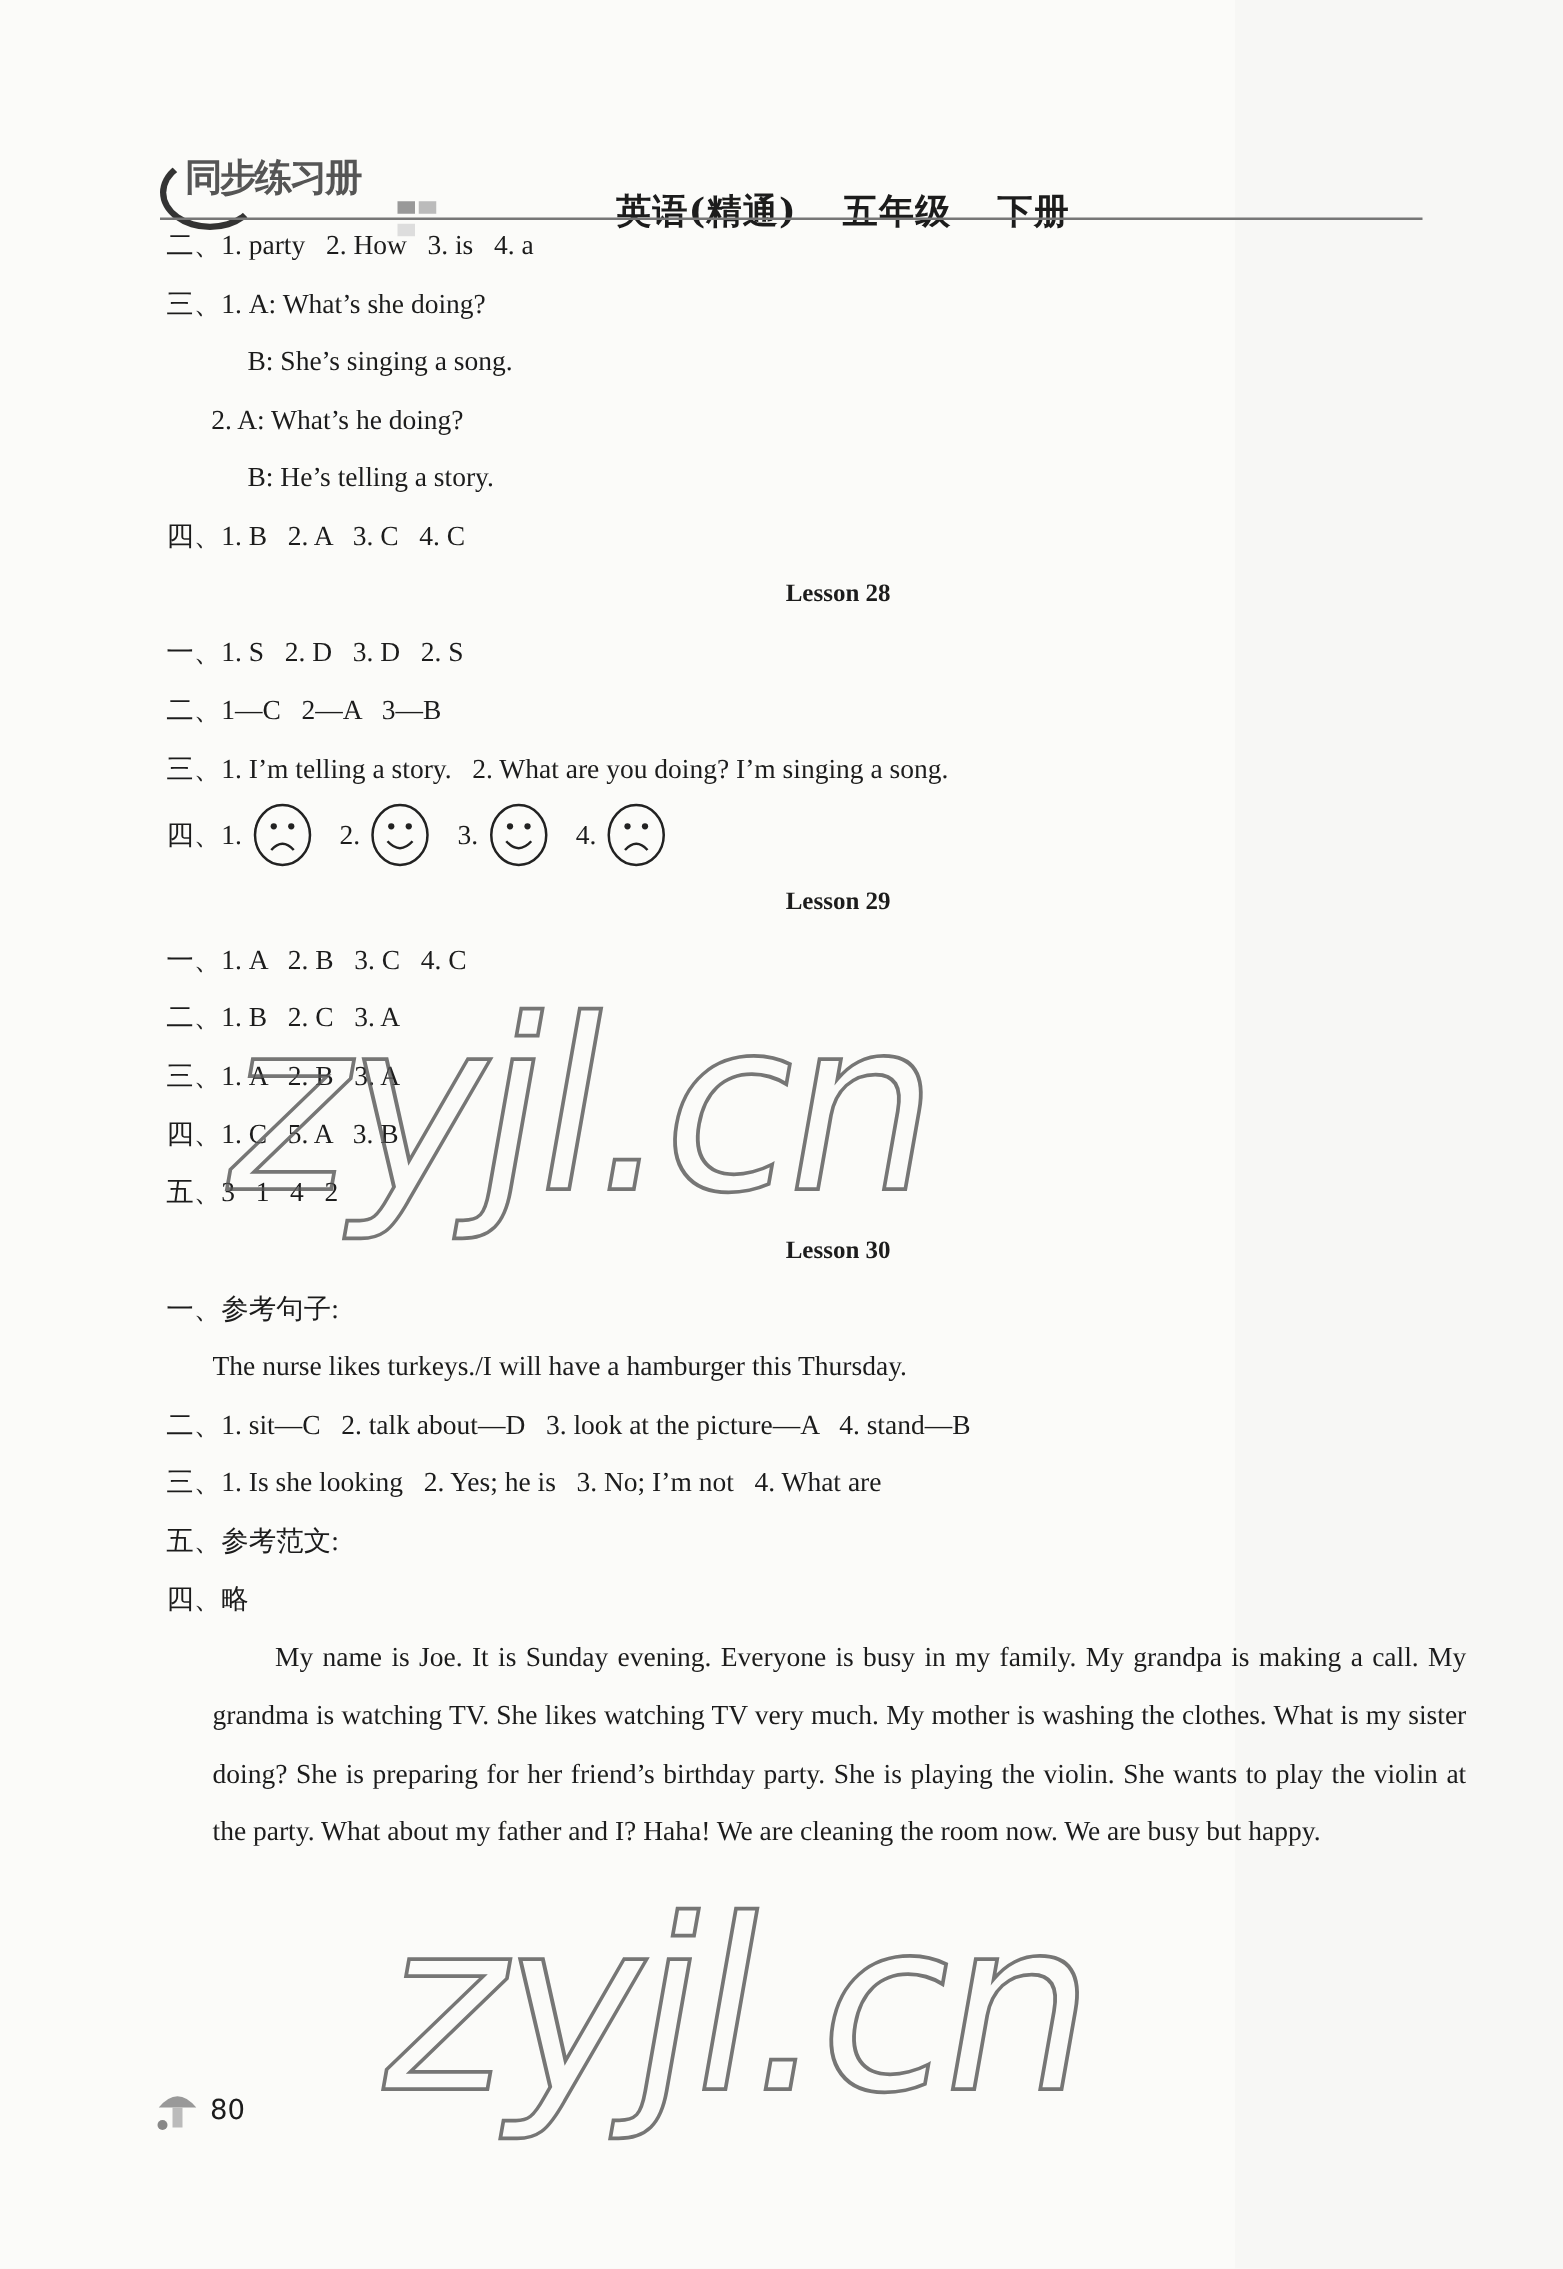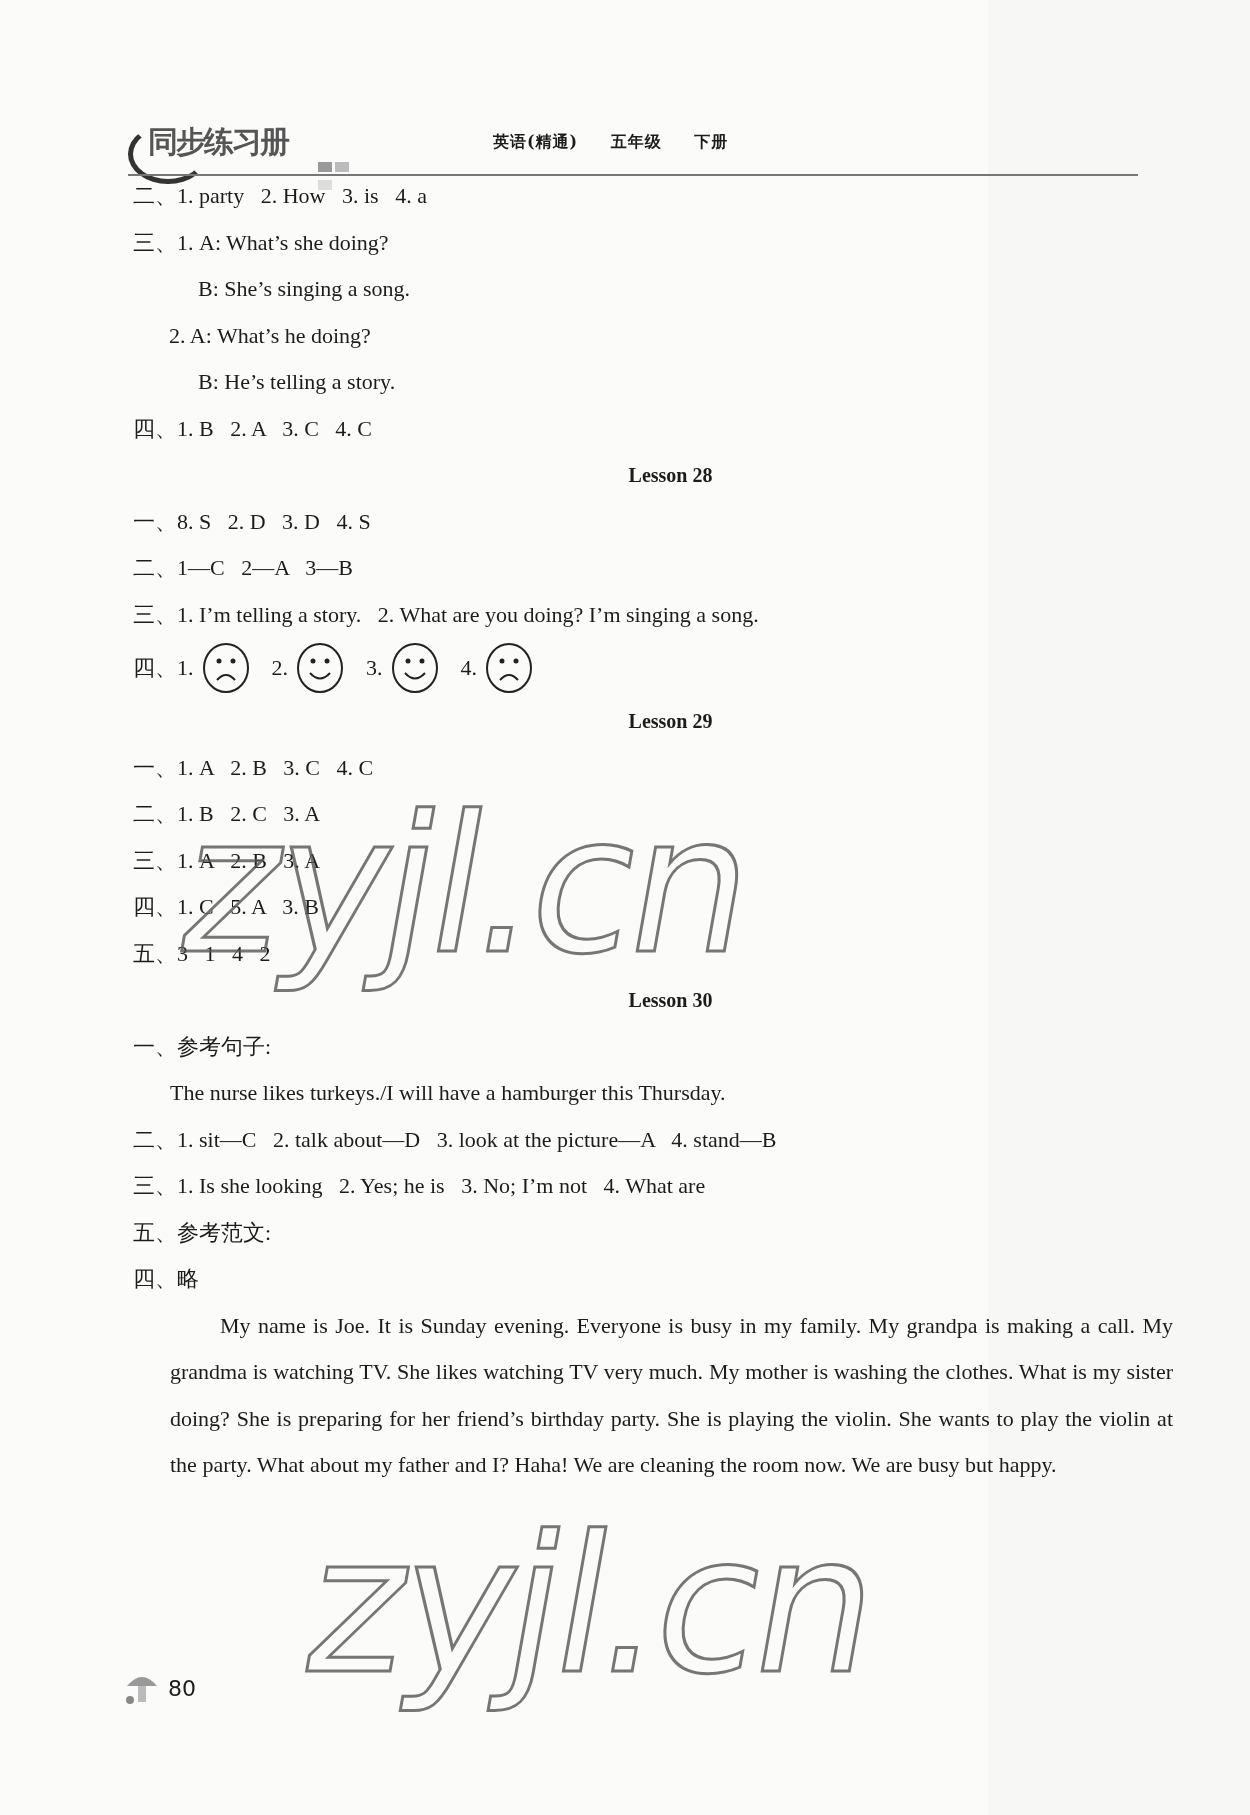--- a/index.html
+++ b/index.html
@@ -29,22 +29,22 @@
   .logo .glyphs {
     position: absolute; left: 20px; top: 4px;
     font-family: "DejaVu Sans", sans-serif; font-weight: bold; font-size: 30px; color: #555;
     letter-spacing: -2px;
   }
   .logo .blocks { position: absolute; left: 190px; top: 40px; }
   .logo .blocks span { display: inline-block; width: 14px; height: 10px; background: #999; margin-right: 3px; }
   .logo .blocks span:nth-child(2){ background:#bbb; }
   .logo .blocks span:nth-child(3){ background:#ddd; }
   .header-title {
-    position: absolute; left: 365px; top: 14px;
-    font-family: "DejaVu Serif", serif; font-weight: bold; font-size: 16px; letter-spacing: 1px;
+    position: absolute; left: 365px; top: 32px;
+    font-family: "DejaVu Serif", serif; font-weight: bold; font-size: 28px; letter-spacing: 1px;
   }
   .header-title span { margin-right: 26px; }
   .header-rule {
     position: absolute; left: 0; top: 56px; width: 1010px; height: 0;
     border-top: 2px solid #777;
   }
   .content {
     position: absolute; left: 133px; top: 173px; width: 1040px;
     font-size: 22px;
   }
@@ -89,21 +89,21 @@
 
   <div class="content">
     <div class="line">二、1. party   2. How   3. is   4. a</div>
     <div class="line">三、1. A: What’s she doing?</div>
     <div class="line indent1">B: She’s singing a song.</div>
     <div class="line indent2">2. A: What’s he doing?</div>
     <div class="line indent1">B: He’s telling a story.</div>
     <div class="line">四、1. B   2. A   3. C   4. C</div>
 
     <div class="line lesson">Lesson 28</div>
-    <div class="line">一、8. S   2. D   3. D   4. S</div>
+    <div class="line">一、1. S   2. D   3. D   2. S</div>
     <div class="line">二、1—C   2—A   3—B</div>
     <div class="line">三、1. I’m telling a story.   2. What are you doing? I’m singing a song.</div>
     <div class="faces-line">
       <span>四、</span>
       <span class="face-item">
         <span class="num">1.</span>
         <svg class="face" viewBox="0 0 52 52">
             <ellipse cx="26" cy="26" rx="22" ry="24" fill="none" stroke="#222" stroke-width="2"></ellipse>
             <circle cx="19" cy="19" r="2.5" fill="#222"></circle>
             <circle cx="33" cy="19" r="2.5" fill="#222"></circle>

